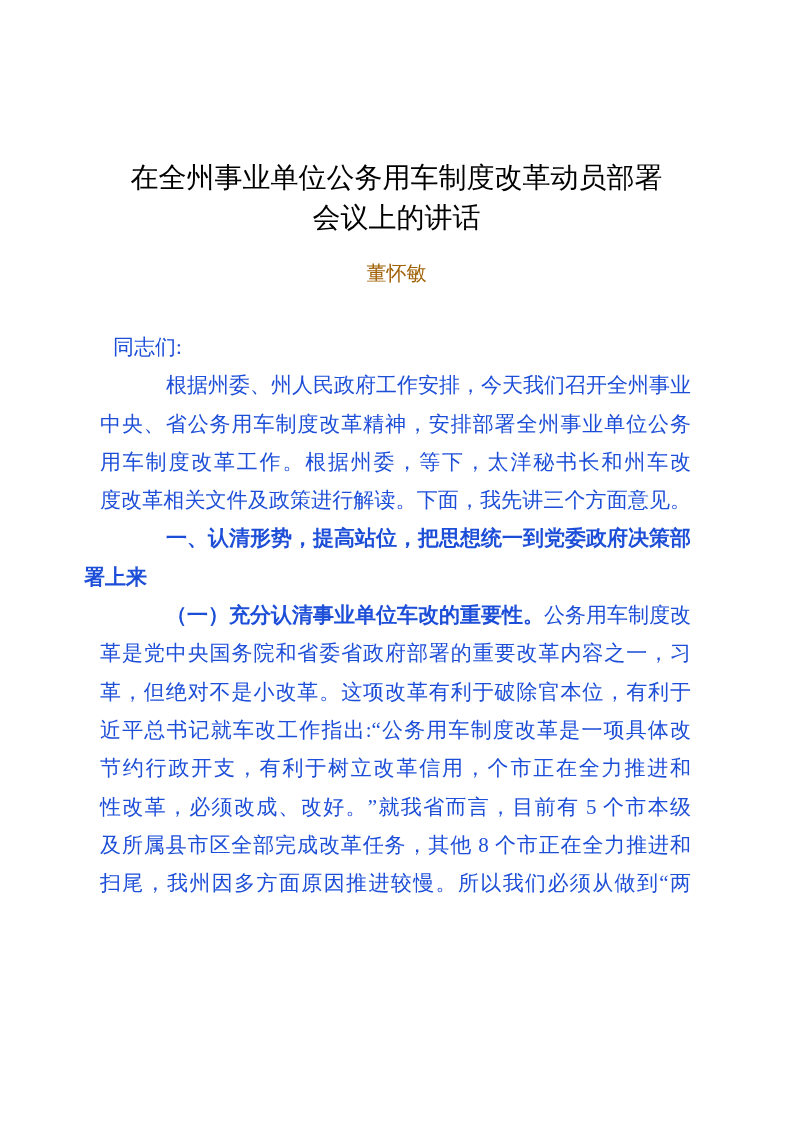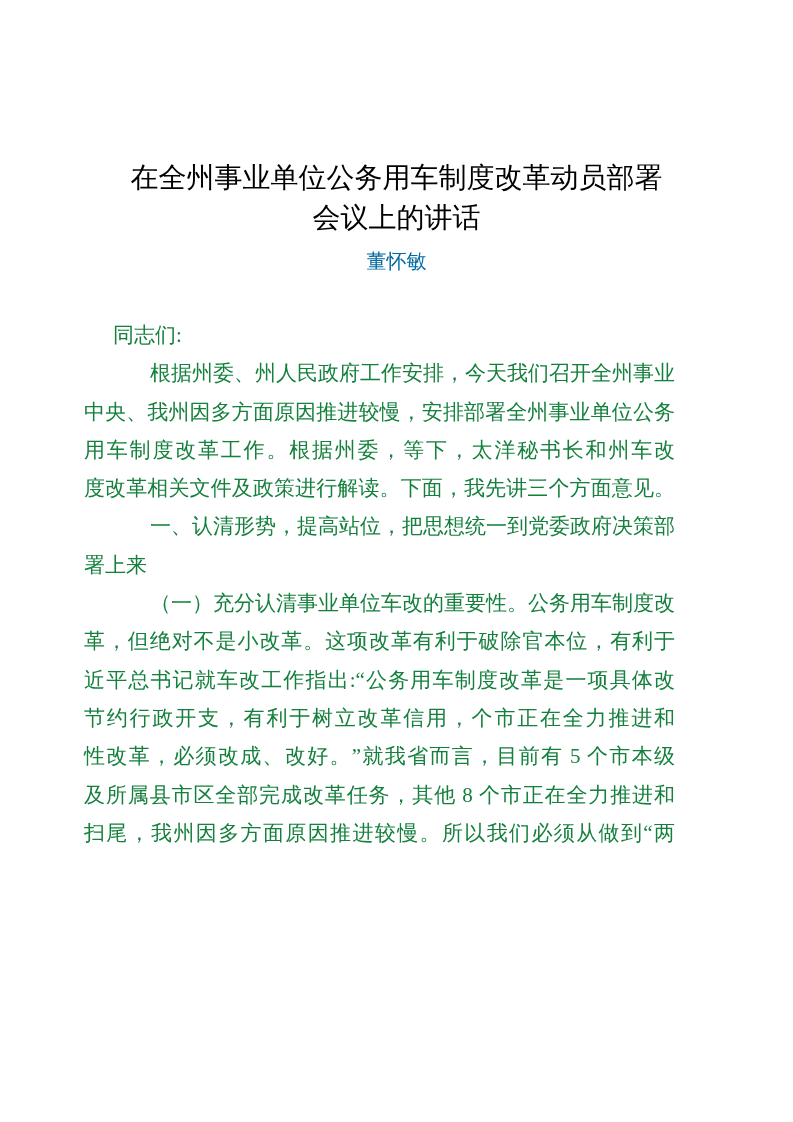--- a/index.html
+++ b/index.html
@@ -24,86 +24,88 @@
     font-size: 28px;
     line-height: 40px;
     font-weight: 500;
     letter-spacing: 0px;
     color: #000000;
   }
   .doc-author {
     text-align: center;
     font-size: 20px;
     line-height: 26px;
-    margin-top: 10px;
-    color: #0369a1;
+    margin-top: 22px;
+    color: #a16207;
   }
   .doc-body {
     margin-top: 42px;
     margin-left: 84px;
     width: 591px;
     font-size: 21px;
     line-height: 38.3px;
-    color: #15803d;
+    color: #1d4ed8;
   }
   .line {
     width: 100%;
     box-sizing: border-box;
     white-space: nowrap;
   }
   .jline {
     white-space: normal;
     text-align: justify;
     text-align-last: justify;
+    margin-left: 16px;
   }
   .indent {
     padding-left: 66px;
   }
   .salutation {
     padding-left: 29px;
   }
   .heading {
     font-family: "Liberation Sans", "DejaVu Sans", sans-serif;
-    font-weight: normal;
+    font-weight: bold;
   }
   .kai-lead {
     
-    font-weight: 400;
+    font-weight: 700;
   }
 </style>
 </head>
 <body>
 
 <div class="page">
 
   <div class="doc-title">
     <div class="title-line">在全州事业单位公务用车制度改革动员部署</div>
     <div class="title-line">会议上的讲话</div>
   </div>
 
   <div class="doc-author">董怀敏</div>
 
   <div class="doc-body">
 
     <div class="line salutation">同志们:</div>
 
     <div>
       <div class="line jline indent">根据州委、州人民政府工作安排，今天我们召开全州事业</div>
-      <div class="line jline">中央、我州因多方面原因推进较慢，安排部署全州事业单位公务</div>
+      <div class="line jline">中央、省公务用车制度改革精神，安排部署全州事业单位公务</div>
       <div class="line jline">用车制度改革工作。根据州委，等下，太洋秘书长和州车改</div>
       <div class="line jline">度改革相关文件及政策进行解读。下面，我先讲三个方面意见。</div>
     </div>
 
     <div class="heading">
       <div class="line jline indent">一、认清形势，提高站位，把思想统一到党委政府决策部</div>
       <div class="line">署上来</div>
     </div>
 
     <div>
       <div class="line jline indent"><span class="kai-lead">（一）充分认清事业单位车改的重要性。</span><span>公务用车制度改</span></div>
+      <div class="line jline">革是党中央国务院和省委省政府部署的重要改革内容之一，习</div>
       <div class="line jline">革，但绝对不是小改革。这项改革有利于破除官本位，有利于</div>
       <div class="line jline">近平总书记就车改工作指出:“公务用车制度改革是一项具体改</div>
       <div class="line jline">节约行政开支，有利于树立改革信用，个市正在全力推进和</div>
       <div class="line jline">性改革，必须改成、改好。”就我省而言，目前有 5 个市本级</div>
       <div class="line jline">及所属县市区全部完成改革任务，其他 8 个市正在全力推进和</div>
       <div class="line jline">扫尾，我州因多方面原因推进较慢。所以我们必须从做到“两</div>
     </div>
 
   </div>
 </div>

